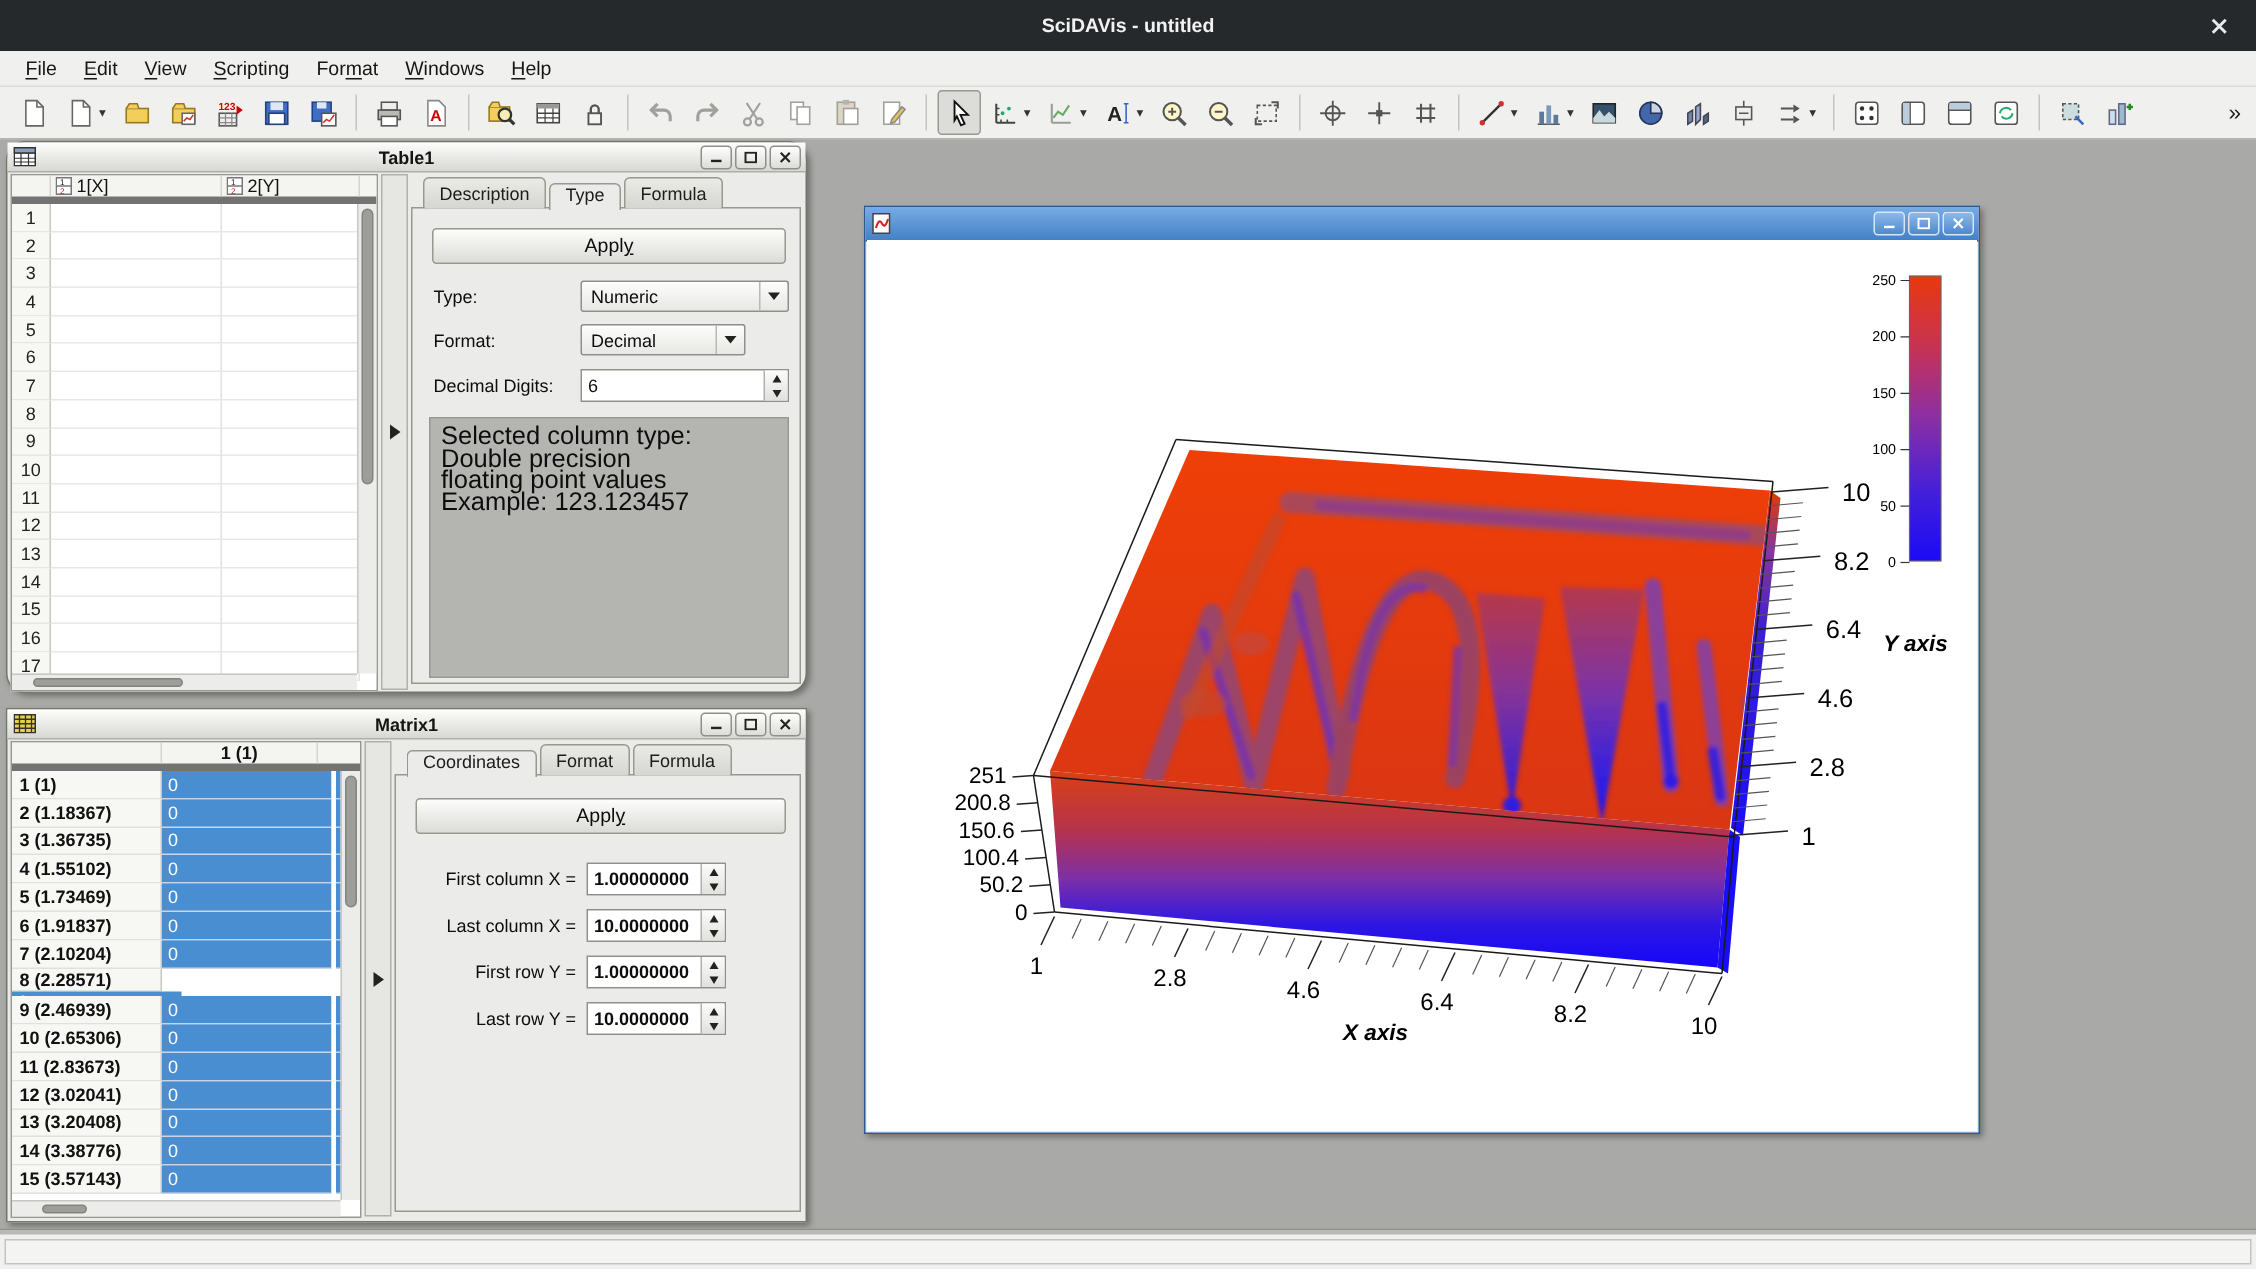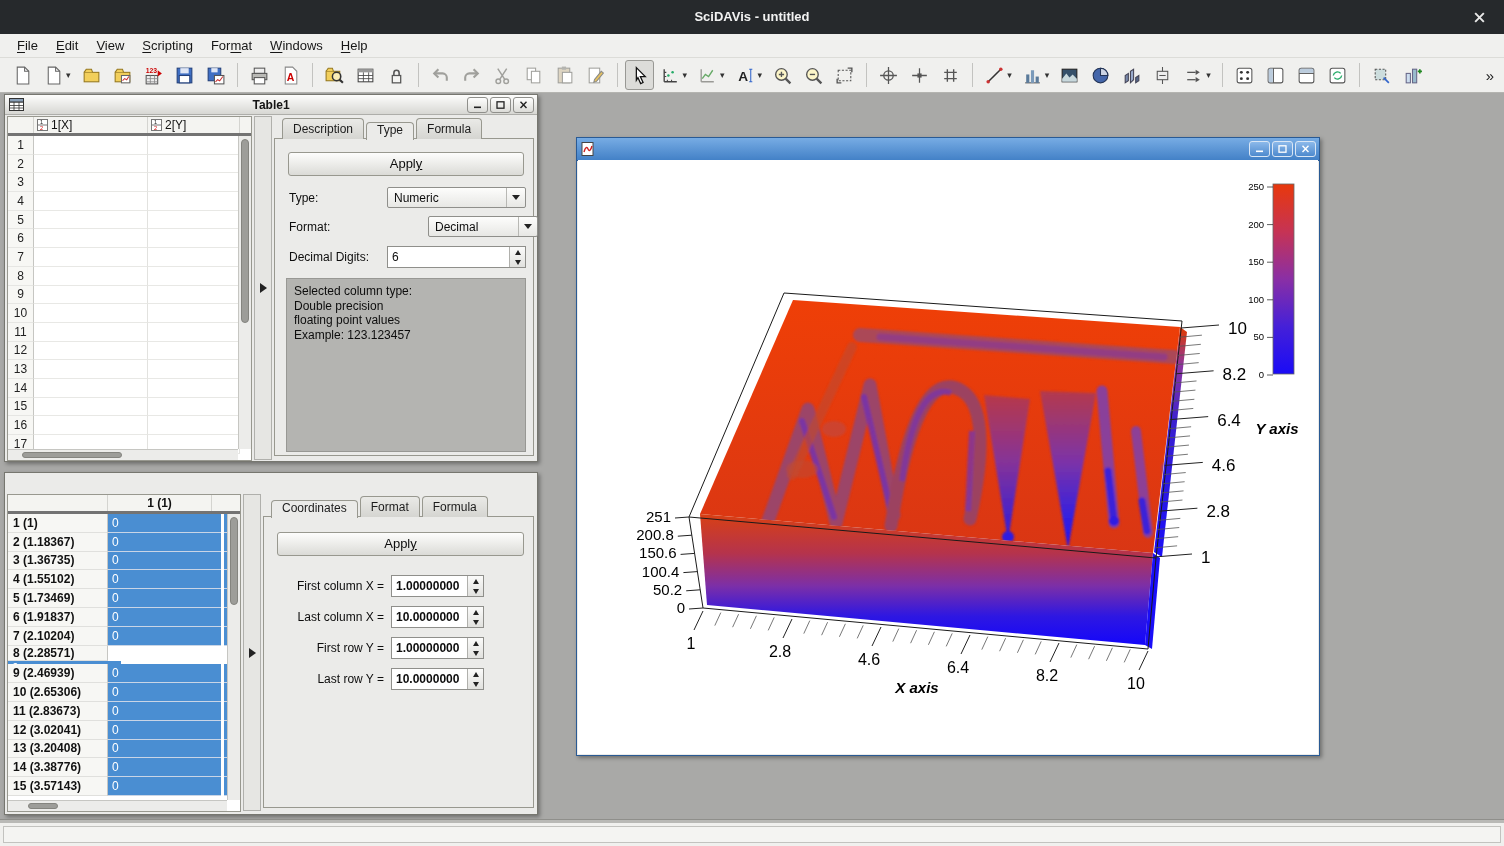--- a/index.html
+++ b/index.html
@@ -35,21 +35,21 @@
   .win-tb.blue{height:22px;background:linear-gradient(#77ace4,#4381c7);border-bottom:1px solid #2a5a94;}
   .win-title{position:absolute;left:0;right:0;text-align:center;font-size:12px;font-weight:bold;color:#141414;}
   .win-tb.blue .win-title{color:#fff;text-shadow:0 1px 1px rgba(0,0,0,0.45);}
   .w-ic{margin-left:4px;z-index:1;}
   .win-btns{margin-left:auto;display:flex;gap:2px;padding-right:3px;z-index:2;}
   .wbtn{width:19px;height:14px;border:1px solid #8f8f8b;border-radius:3px;background:linear-gradient(#fefefd,#dcdcd8);
        display:flex;align-items:center;justify-content:center;}
   .wbtn.blue{border-color:#d9e6f5;background:linear-gradient(#8cb9ea,#4e8ace);}
   
   .grid-wrap{position:absolute;background:#fff;border:1px solid #98988f;box-sizing:border-box;overflow:hidden;}
-  .g-head{display:flex;height:19px;background:#f4f4f1;border-bottom:3px solid #737373;box-sizing:border-box;}
+  .g-head{display:flex;height:19px;background:#f4f4f1;border-bottom:5px solid #737373;box-sizing:border-box;}
   .g-head .hc{font-size:12px;color:#111;display:flex;align-items:center;padding-left:3px;box-sizing:border-box;
        border-right:1px solid #d4d4d0;}
   .g-body .gr{display:flex;box-sizing:border-box;}
   .rownum{background:#f7f7f4;border-right:1px solid #c6c6c2;border-bottom:1px solid #e6e6e3;font-size:12px;color:#222;
        display:flex;align-items:center;justify-content:center;box-sizing:border-box;}
   .tcell{border-right:1px solid #e2e2df;border-bottom:1px solid #e8e8e5;box-sizing:border-box;}
   .mrowhdr{background:#f7f7f4;border-right:1px solid #c6c6c2;border-bottom:1px solid #e0e0dd;font-size:12px;font-weight:bold;
        color:#111;display:flex;align-items:center;padding-left:5px;box-sizing:border-box;}
   .mcell{background:#4a8ed2;color:#fff;font-size:12px;display:flex;align-items:center;padding-left:4px;
        border-bottom:1px solid #c9d5e6;box-sizing:border-box;}
@@ -77,21 +77,21 @@
   .tri-down{width:0;height:0;border-left:4px solid transparent;border-right:4px solid transparent;border-top:5px solid #222;}
   .tri-up-s{width:0;height:0;border-left:3.5px solid transparent;border-right:3.5px solid transparent;border-bottom:5px solid #222;}
   .tri-dn-s{width:0;height:0;border-left:3.5px solid transparent;border-right:3.5px solid transparent;border-top:5px solid #222;}
   .spin{position:absolute;height:22px;border:1px solid #8f8f8b;background:#fff;display:flex;box-sizing:border-box;}
   .spin .val{flex:1;font-size:12px;color:#0d0d0d;padding:3px 0 0 4px;overflow:hidden;white-space:nowrap;}
   .spin .val.bold{font-weight:bold;}
   .spin .sbtns{width:15px;border-left:1px solid #b0b0ac;background:linear-gradient(#fbfbfa,#e1e1de);
        display:flex;flex-direction:column;}
   .spin .sbtns div{flex:1;display:flex;align-items:center;justify-content:center;}
   .infobox{position:absolute;background:#b4b4b1;border:1px solid #98989	4;border:1px solid #989894;
-       font-size:12px;line-height:14.5px;padding:5px 7px;color:#0d0d0d;}
+       font-size:17px;line-height:14.5px;padding:5px 7px;color:#0d0d0d;}
   .frow{position:absolute;left:0;width:100%;height:24px;}
   
   .statusdivider{position:absolute;left:0;top:819px;width:100%;height:4px;background:#b9b9b6;border-top:1px solid #8f8f8b;}
   .statusbar{position:absolute;left:0;top:823px;width:100%;height:23px;background:#f0f0ee;box-sizing:border-box;}
   .statusbar .inner{position:absolute;left:3px;right:3px;top:3px;bottom:3px;border:1px solid #c2c2bf;background:#f4f4f2;
        font-size:11px;color:#333;}
   .graph-content{position:absolute;left:1px;right:1px;top:22px;bottom:1px;background:#fff;}
 </style>
 </head>
 <body>
@@ -404,21 +404,21 @@
           <rect x="4" y="8" width="4" height="9" fill="#cde" stroke="#668"></rect>
           <rect x="10" y="4" width="4" height="13" fill="#9bc" stroke="#668"></rect>
           <path d="M15 6h4M17 4v4" stroke="#282" stroke-width="1.6"></path>
         </svg>
       </div>
       <div class="tb-overflow">»</div>
     </div>
 
   <div class="workspace">
 
-    <div class="win" style="left:4px;top:1px;width:534px;height:368px;">
+    <div class="win" style="left:4px;top:1px;width:534px;height:368px;border-radius:13px;">
       <div class="win-tb">
         <svg class="w-ic" width="15" height="13" viewBox="0 0 15 13">
           <rect x="0.5" y="0.5" width="14" height="12" fill="#fff" stroke="#333"></rect>
           <path d="M0.5 4h14 M0.5 7.5h14 M0.5 10h14 M5 0.5v12 M10 0.5v12" stroke="#333" stroke-width="0.8"></path>
           <rect x="0.5" y="0.5" width="14" height="3.5" fill="#8aa0b8" stroke="#333"></rect>
           </svg>
         <div class="win-title">Table1</div>
         <div class="win-btns">
           <div class="wbtn">
               <svg width="9" height="8" viewBox="0 0 9 8">
@@ -567,21 +567,21 @@
         <div class="panel-body">
           <div class="applybtn" id="t1-apply" style="left:13px;width:234px;top:13px;">Appl<u>y</u></div>
           <div class="flabel" style="left:14px;top:48px;">Type:</div>
           <div class="combo" style="left:112px;top:48px;width:139px;">
             <span>Numeric</span>
             <span class="arrowbox">
                 <span class="tri-down"></span>
               </span>
           </div>
           <div class="flabel" style="left:14px;top:77px;">Format:</div>
-          <div class="combo" style="left:112px;top:77px;width:110px;margin-left:41px;">
+          <div class="combo" style="left:112px;top:77px;width:110px;">
             <span>Decimal</span>
             <span class="arrowbox">
                 <span class="tri-down"></span>
               </span>
           </div>
           <div class="flabel" style="left:14px;top:107px;">Decimal Digits:</div>
           <div class="spin" style="left:112px;top:107px;width:139px;">
             <div class="val">6</div>
             <div class="sbtns">
                 <div>
@@ -596,20 +596,44 @@
               <div class="info-line">Selected column type:</div>
               <div class="info-line">Double precision</div>
               <div class="info-line">floating point values</div>
               <div class="info-line">Example: 123.123457</div>
             </div>
         </div>
       </div>
     </div>
 
     <div class="win" style="left:4px;top:379px;width:534px;height:343px;">
+      <div class="win-tb">
+        <svg class="w-ic" width="15" height="13" viewBox="0 0 15 13">
+          <rect x="0.5" y="0.5" width="14" height="12" fill="#e9d24a" stroke="#333"></rect>
+          <path d="M0.5 3.5h14 M0.5 6.5h14 M0.5 9.5h14 M4 0.5v12 M8 0.5v12 M12 0.5v12" stroke="#333" stroke-width="0.9"></path>
+          </svg>
+        <div class="win-title">Matrix1</div>
+        <div class="win-btns">
+          <div class="wbtn">
+              <svg width="9" height="8" viewBox="0 0 9 8">
+                <rect x="1" y="5.5" width="7" height="1.6" fill="#222"></rect>
+              </svg>
+            </div>
+          <div class="wbtn">
+              <svg width="9" height="8" viewBox="0 0 9 8">
+                <rect x="1" y="0.8" width="7" height="6.4" fill="none" stroke="#222" stroke-width="1.3"></rect>
+              </svg>
+            </div>
+          <div class="wbtn">
+              <svg width="9" height="8" viewBox="0 0 9 8">
+                <path d="M1.5 0.8 L7.5 7 M7.5 0.8 L1.5 7" stroke="#222" stroke-width="1.4"></path>
+              </svg>
+            </div>
+        </div>
+      </div>
       <div class="grid-wrap" style="left:2px;top:21px;width:234px;height:318px;">
         <div class="g-head" id="m1-head">
             <div class="hc" style="width: 100px;"></div>
             <div class="hc" style="width: 104px; font-weight: bold; justify-content: center; padding-left: 0px;">1 (1)</div>
           </div>
         <div class="g-body" id="m1-body">
             <div class="gr" style="height: 18.8px;">
               <div class="mrowhdr" style="width: 100px;">1 (1)</div>
               <div class="mcell" style="width: 113px;">0</div>
               <div style="width: 3px; background: rgb(255, 255, 255);"></div>

